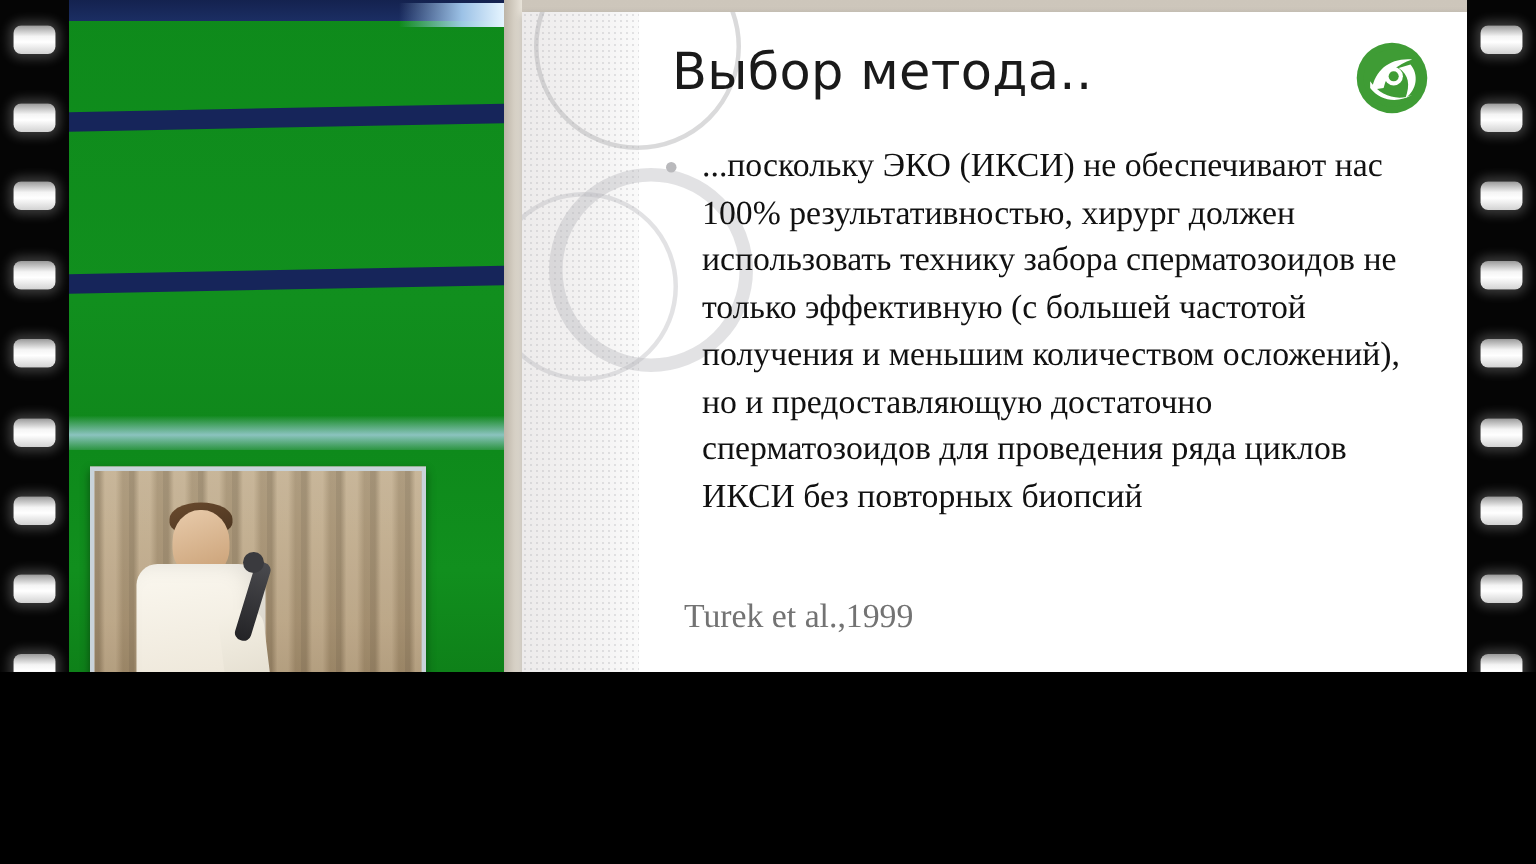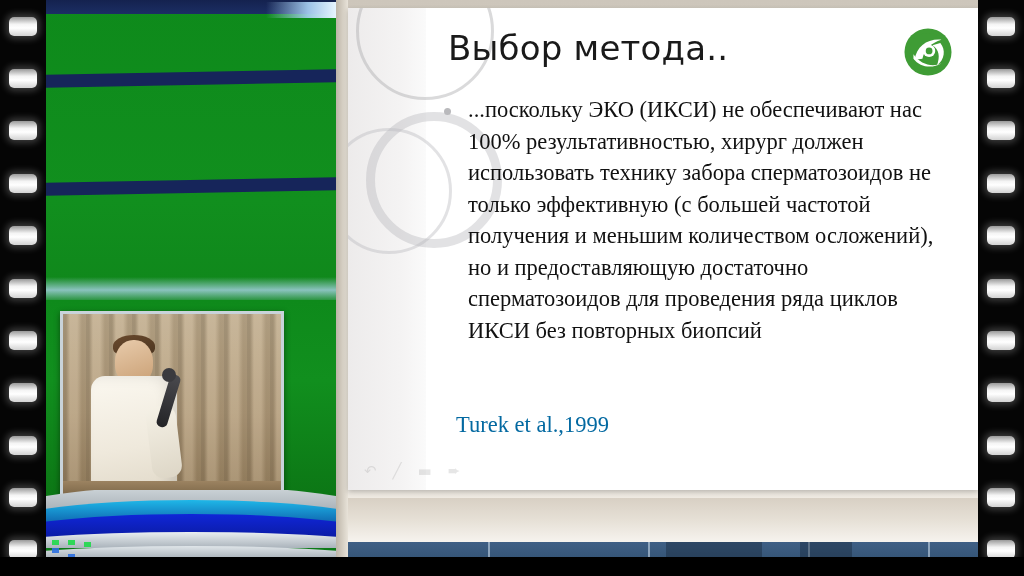--- a/index.html
+++ b/index.html
@@ -1,18 +1,18 @@
 <!DOCTYPE html>
 <html><head>
 <meta charset="utf-8">
 <style>
   html,body{margin:0;padding:0;background:#000;}
   body{width:1024px;height:576px;overflow:hidden;font-family:"Liberation Sans",sans-serif;}
 
-  #stage{position:relative;width:1024px;height:557px;background:#000;overflow:hidden;}
+  #stage{position:relative;width:1024px;height:448px;background:#000;overflow:hidden;}
 
   
   .filmstrip{position:absolute;top:0;width:46px;height:576px;background:#050505;z-index:40;}
   .filmstrip.left{left:0;}
   .filmstrip.right{right:0;}
   .perf{position:absolute;left:9px;width:28px;height:19px;border-radius:5px;
         background:linear-gradient(180deg,#9a9a9a 0%,#f4f4f4 38%,#ffffff 58%,#d2d2d2 100%);
         box-shadow:0 0 7px 3px rgba(255,255,255,.22);}
 
   
@@ -88,22 +88,22 @@
   .wm-ring.r3{left:-22px;top:120px;width:120px;height:120px;border-width:3px;border-color:rgba(186,186,190,.42);}
 
   .slide-title{position:absolute;left:100px;top:20px;font-size:34px;color:#1a1a1a;
                font-family:"DejaVu Sans","Liberation Sans",sans-serif;letter-spacing:.2px;white-space:nowrap;}
 
   .bullet-wrap{position:absolute;left:96px;top:86px;width:510px;}
   .bullet-dot{position:absolute;left:0;top:14px;width:7px;height:7px;border-radius:50%;
               background:#b9b9bc;}
   .bullet-body{margin-left:24px;font-family:"Liberation Serif","DejaVu Serif",serif;
                font-size:22.5px;line-height:31.5px;color:#111;}
-  .cite{position:absolute;left:108px;top:404px;font-family:"Liberation Serif","DejaVu Serif",serif;
-        font-size:22.5px;color:#0369a1;}
+  .cite{position:absolute;left:108px;top:390px;font-family:"Liberation Serif","DejaVu Serif",serif;
+        font-size:22.5px;color:#737373;}
 
   .navicons{position:absolute;left:16px;bottom:10px;display:flex;gap:16px;opacity:.16;}
   .navicons span{font-size:15px;color:#6a6a6a;font-family:"DejaVu Sans",sans-serif;}
 
   .logo{position:absolute;right:22px;top:16px;width:56px;height:56px;}
 
   .under-band{position:absolute;left:12px;top:498px;width:630px;height:44px;
               background:linear-gradient(180deg,#d8d0c4 0%,#e6e0d6 50%,#f6f3ee 100%);}
   .bottom-blue{position:absolute;left:12px;bottom:0;width:630px;height:34px;
      background:linear-gradient(180deg,#3f5f85 0%,#375779 40%,#2d4a69 100%);}

